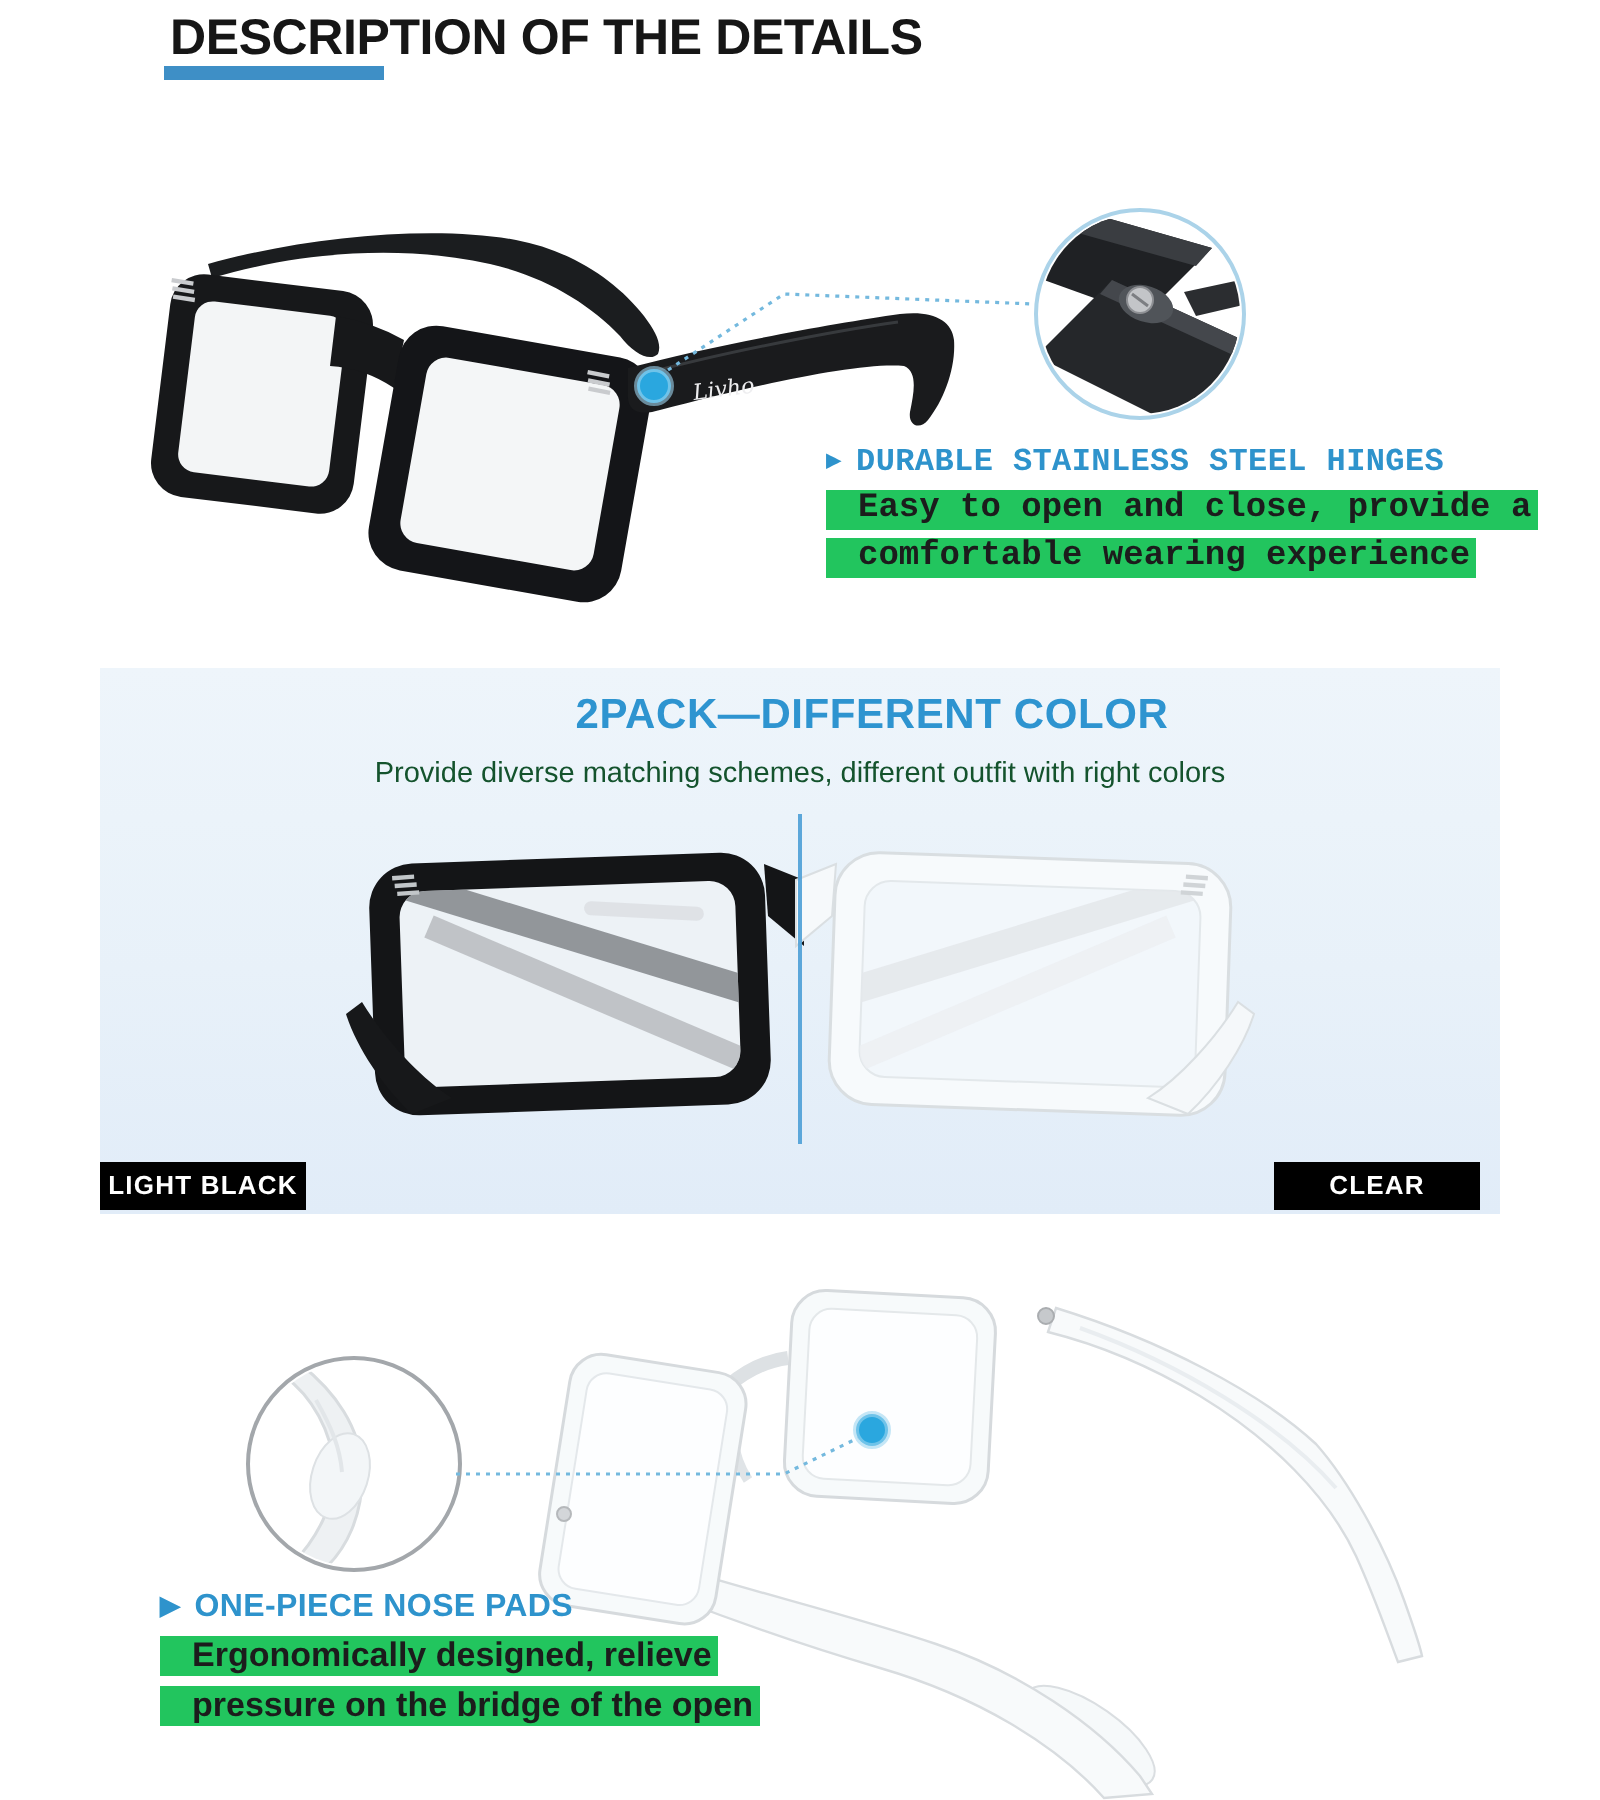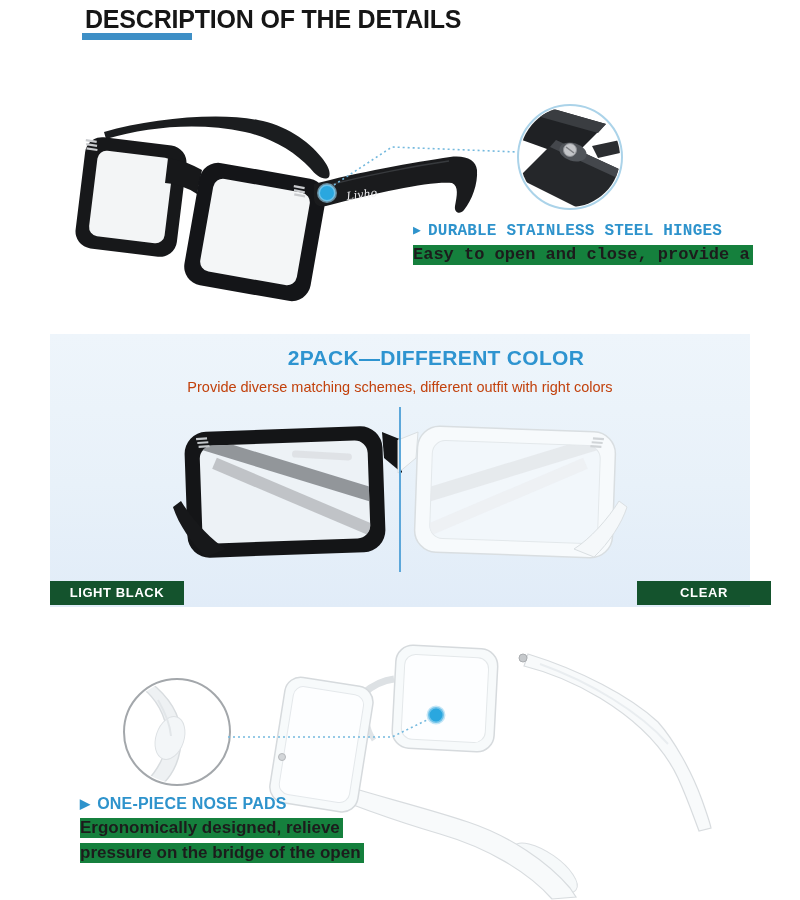--- a/index.html
+++ b/index.html
@@ -9,33 +9,33 @@
   
   .page-title{left:85px;top:5px;font-size:25px;font-weight:bold;color:#161616;letter-spacing:-0.2px;z-index:3;text-align:center;}
   .title-underline{left:82px;top:33px;width:110px;height:7px;background:#3e8fc6;z-index:3;}
   
   .art{left:0;top:0;z-index:1;}
   
   .mid-bg{left:50px;top:334px;width:700px;height:273px;z-index:0;
           background:linear-gradient(180deg,#eef5fb 0%,#e8f1f9 55%,#e1ecf8 100%);}
   .mid-title{left:50px;top:346px;width:772px;text-align:center;font-size:21px;font-weight:bold;
              color:#2e94d0;letter-spacing:0.3px;z-index:3;}
-  .mid-subtitle{left:50px;top:379px;width:700px;text-align:center;font-size:14.5px;color:#c2410c;z-index:3;}
-  .ribbon{top:581px;width:134px;height:24px;background:#14532d;color:#ffffff;font-size:13px;
+  .mid-subtitle{left:50px;top:379px;width:700px;text-align:center;font-size:14.5px;color:#14532d;z-index:3;}
+  .ribbon{top:581px;width:103px;height:24px;background:#000000;color:#ffffff;font-size:13px;
           font-weight:bold;letter-spacing:0.6px;text-align:center;line-height:24px;z-index:3;}
   .ribbon-left{left:50px;}
   .ribbon-right{left:637px;text-align:center;}
   
   .feature{z-index:3;}
   .feature-hinges{left:413px;top:222px;width:330px;font-family:Liberation Mono, monospace;}
   .feature-nose{left:80px;top:795px;width:330px;}
   .feature-title{font-size:16px;font-weight:bold;color:#2e93cc;letter-spacing:0.2px;white-space:nowrap;}
   .feature-title .arrow{font-size:13px;margin-right:7px;vertical-align:1px;}
   .feature-line{margin-top:5px;font-size:17px;font-weight:bold;color:#1c1c1c;white-space:nowrap;}
-  .hl{background:#15803d;padding:0 3px 1px 0;}
+  .hl{background:#22c55e;padding:0 3px 1px 16px;}
 </style>
 </head>
 <body>
 
 <div class="canvas">
 
   <div class="abs page-title">DESCRIPTION OF THE DETAILS</div>
   <div class="abs title-underline"></div>
 
   <div class="abs mid-bg"></div>
@@ -169,20 +169,23 @@
   <div class="abs ribbon ribbon-left">LIGHT BLACK</div>
   <div class="abs ribbon ribbon-right">CLEAR</div>
 
   <div class="abs feature feature-hinges">
     <div class="feature-title">
       <span class="arrow">▶</span><span>DURABLE STAINLESS STEEL HINGES</span>
     </div>
     <div class="feature-line">
       <span class="hl">Easy to open and close, provide a</span>
     </div>
+    <div class="feature-line">
+      <span class="hl">comfortable wearing experience</span>
+    </div>
   </div>
 
   <div class="abs feature feature-nose">
     <div class="feature-title">
       <span class="arrow">▶</span><span>ONE-PIECE NOSE PADS</span>
     </div>
     <div class="feature-line">
       <span class="hl">Ergonomically designed, relieve</span>
     </div>
     <div class="feature-line">

